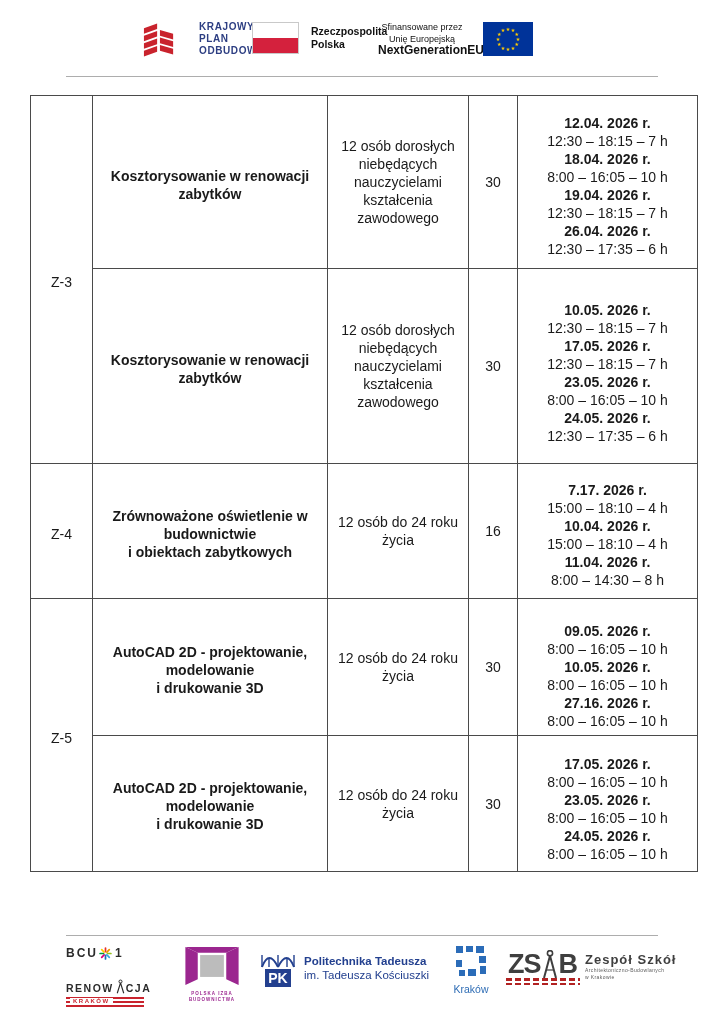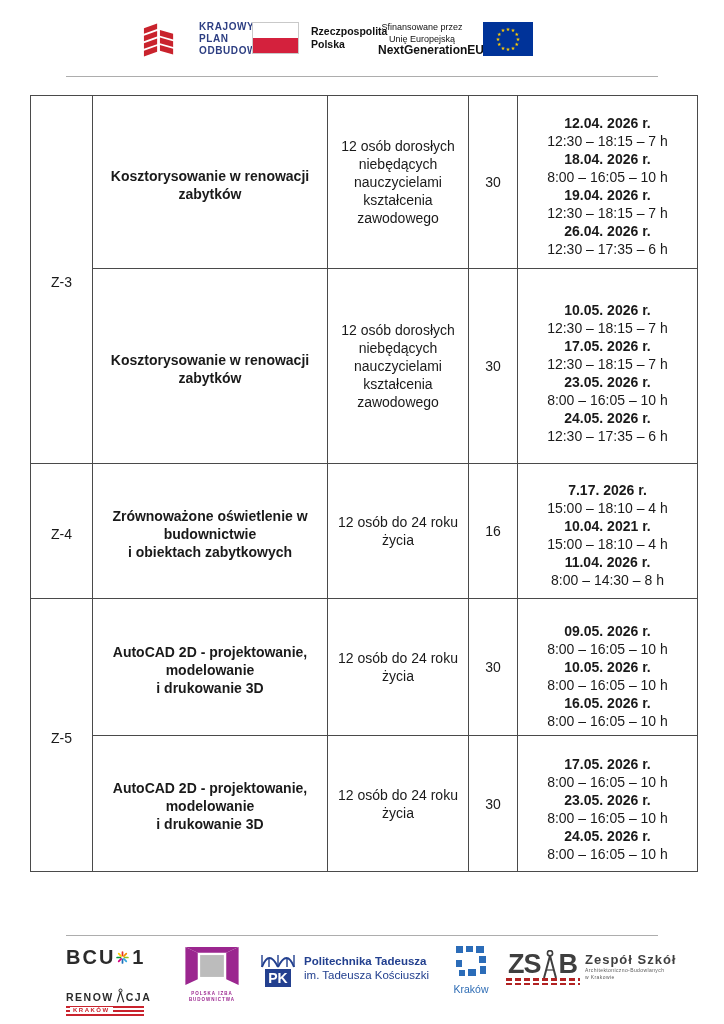--- a/index.html
+++ b/index.html
@@ -32,21 +32,21 @@
   td.c-hrs  { }
   td.c-dates{ vertical-align:top; padding-top:8px; }
   .sd { font-weight:bold; }
   tr.h173 { height:173px; } tr.h195 { height:195px; } tr.h135 { height:135px; }
   tr.h137 { height:137px; } tr.h136 { height:136px; }
 
   
   .footer { position:absolute; left:0; top:944px; width:724px; height:70px; }
 
   .bcu { position:absolute; left:66px; top:2px; width:92px; text-align:left; color:#2b2b2b; }
-  .bcu-r1 { display:flex; align-items:center; font-weight:bold; font-size:20px; letter-spacing:2px; }
+  .bcu-r1 { display:flex; align-items:center; font-weight:bold; font-size:12px; letter-spacing:2px; }
   .bcu-r1 .one { margin-left:2px; }
   .bcu-r2 { display:flex; align-items:flex-end; font-weight:bold; font-size:10.5px; letter-spacing:1.5px; margin-top:19px; }
   .bcu-stripes { margin-top:2px; width:78px; height:11px; background:repeating-linear-gradient(0deg,#c9232d 0 2px,#ffffff 2px 4px); position:relative; }
   .bcu-city { position:absolute; left:4px; top:2px; background:#fff; padding:0 3px; font-size:6px; font-weight:bold; color:#c9232d; letter-spacing:1.5px; }
 
   .izba { position:absolute; left:183px; top:3px; width:58px; text-align:center; }
   .izba-cap { font-size:4.5px; letter-spacing:1px; color:#9b268f; font-weight:bold; line-height:5.5px; margin-top:2px; }
 
   .pk { position:absolute; left:259px; top:3px; display:flex; align-items:center; gap:7px; }
   .pk-text { font-size:11.5px; line-height:14px; color:#23408f; }
@@ -184,41 +184,41 @@
       <td class="c-id">Z-4</td>
       <td class="c-name">Zrównoważone oświetlenie w
 budownictwie
 i obiektach zabytkowych</td>
       <td class="c-aud">12 osób do 24 roku
 życia</td>
       <td class="c-hrs">16</td>
       <td class="c-dates">
         <div class="sd">7.17. 2026 r.</div>
         <div>15:00 – 18:10 – 4 h</div>
-        <div class="sd">10.04. 2021 r.</div>
+        <div class="sd">10.04. 2026 r.</div>
         <div>15:00 – 18:10 – 4 h</div>
         <div class="sd">11.04. 2026 r.</div>
         <div>8:00 – 14:30 – 8 h</div>
       </td>
     </tr>
 
     <tr class="h137">
       <td class="c-id" rowspan="2">Z-5</td>
       <td class="c-name">AutoCAD 2D - projektowanie,
 modelowanie
 i drukowanie 3D</td>
       <td class="c-aud">12 osób do 24 roku
 życia</td>
       <td class="c-hrs">30</td>
       <td class="c-dates" style="padding-top:17px">
         <div class="sd">09.05. 2026 r.</div>
         <div>8:00 – 16:05 – 10 h</div>
         <div class="sd">10.05. 2026 r.</div>
         <div>8:00 – 16:05 – 10 h</div>
-        <div class="sd">16.05. 2026 r.</div>
+        <div class="sd">27.16. 2026 r.</div>
         <div>8:00 – 16:05 – 10 h</div>
       </td>
     </tr>
 
     <tr class="h136">
       <td class="c-name">AutoCAD 2D - projektowanie,
 modelowanie
 i drukowanie 3D</td>
       <td class="c-aud">12 osób do 24 roku
 życia</td>

